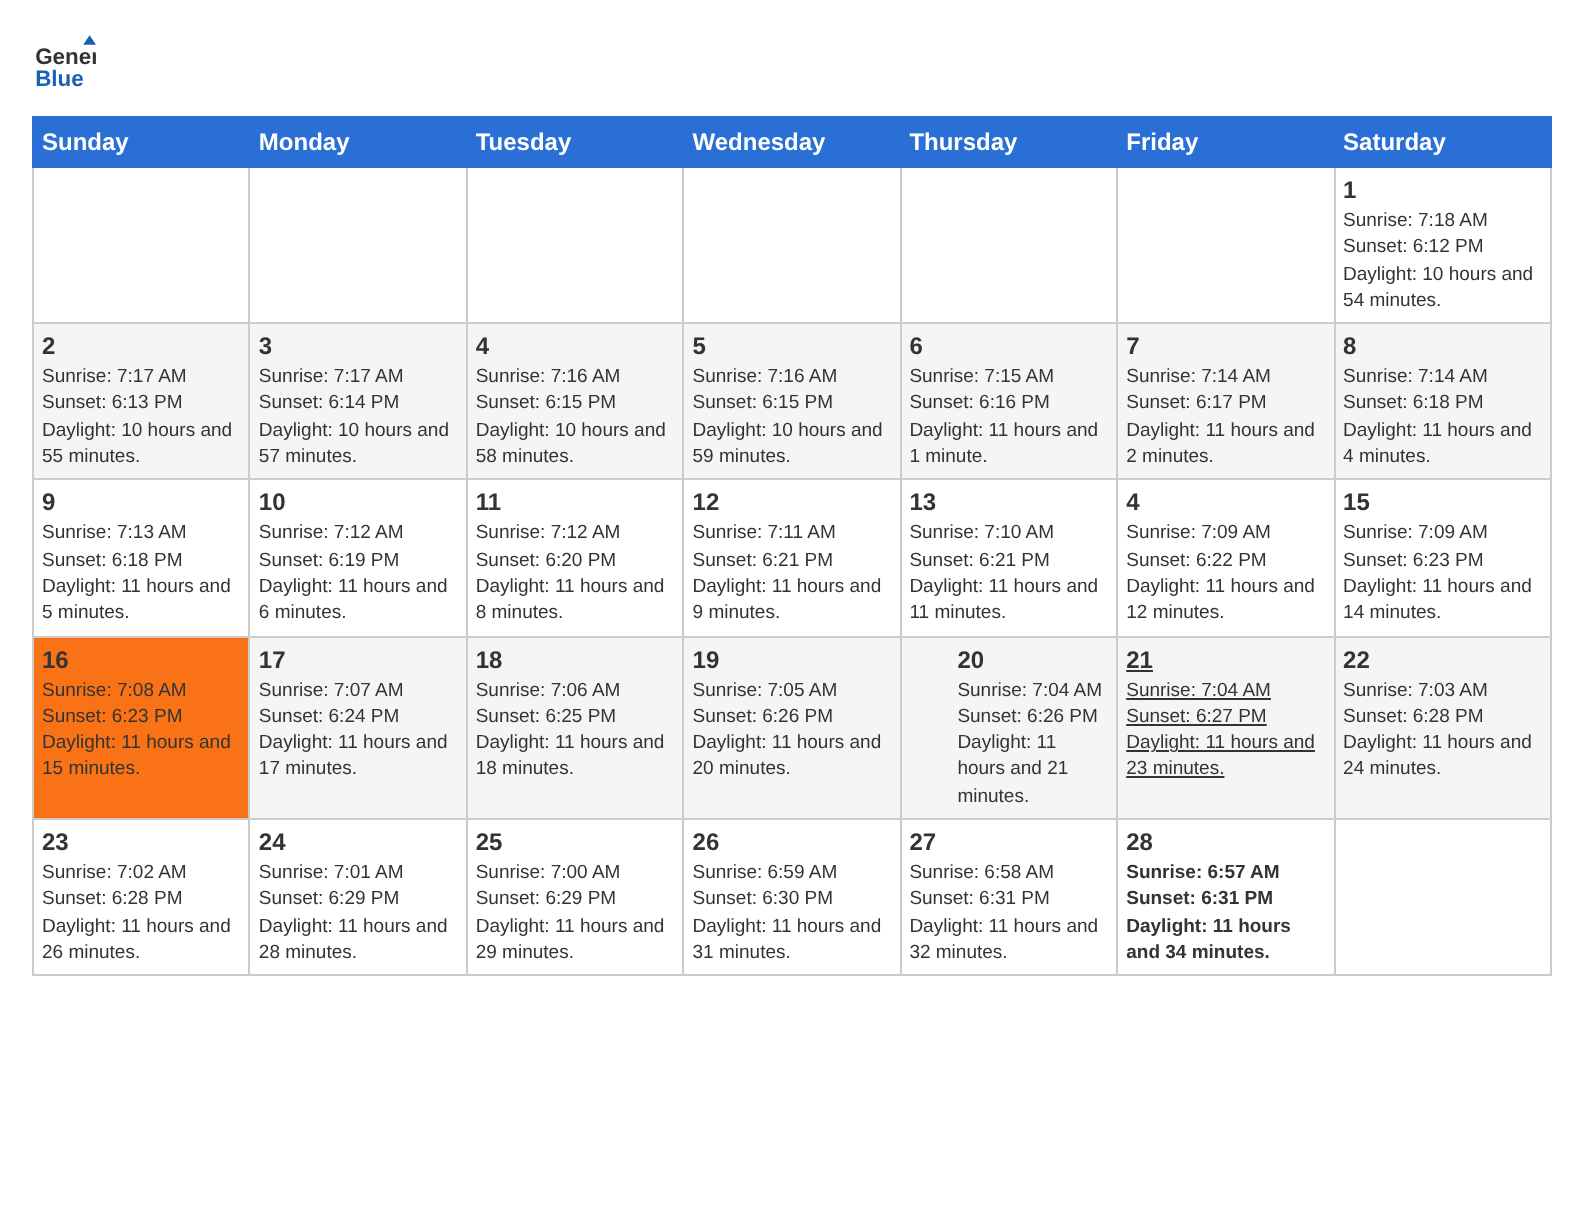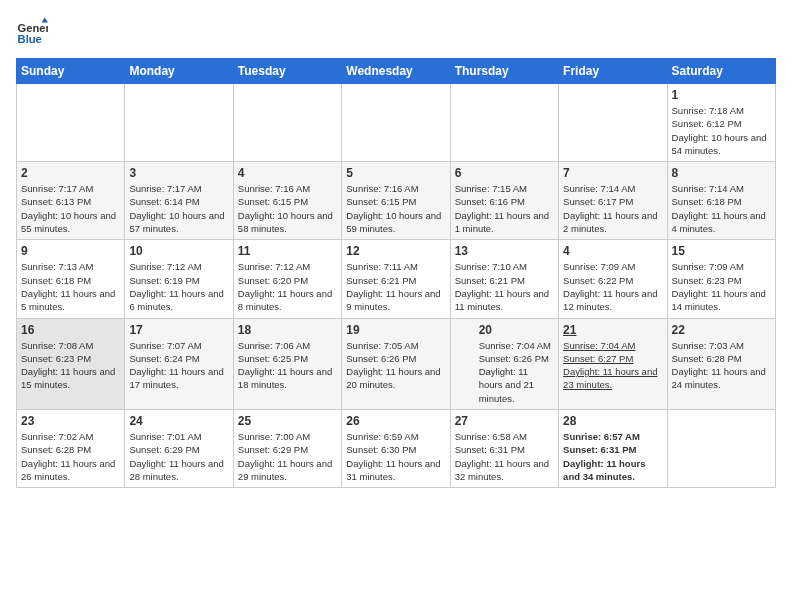--- a/index.html
+++ b/index.html
@@ -210,21 +210,21 @@
 Daylight: 11 hours and 12 minutes.</div>
         </td>
         <td>
           <span class="day-num">15</span>
           <div class="day-info" style="white-space: pre-line;">Sunrise: 7:09 AM
 Sunset: 6:23 PM
 Daylight: 11 hours and 14 minutes.</div>
         </td>
       </tr>
       <tr>
-        <td style="background: #e5e5e5;">
+        <td style="background: #f97316;">
           <span class="day-num">16</span>
           <div class="day-info" style="white-space: pre-line;">Sunrise: 7:08 AM
 Sunset: 6:23 PM
 Daylight: 11 hours and 15 minutes.</div>
         </td>
         <td style="background: rgb(245, 245, 245);">
           <span class="day-num">17</span>
           <div class="day-info" style="white-space: pre-line;">Sunrise: 7:07 AM
 Sunset: 6:24 PM
 Daylight: 11 hours and 17 minutes.</div>

